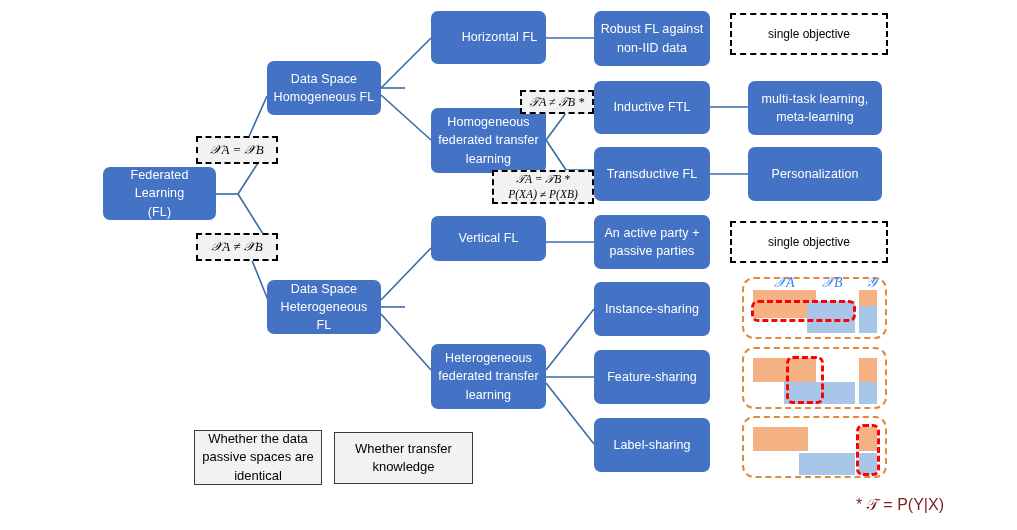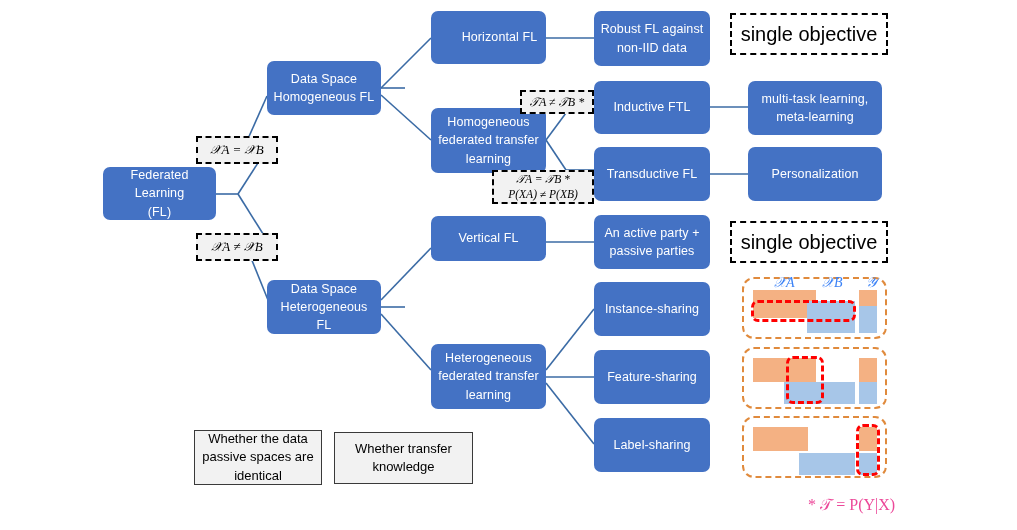--- a/index.html
+++ b/index.html
@@ -36,21 +36,21 @@
     display:flex;align-items:center;justify-content:center;
     text-align:center;
     box-sizing:border-box;
     color:#000;
     font-family:"Liberation Serif", serif;
     font-size:13px;
   }
   .dashbox.plain{
     background:#ffffff;
     font-family:"Liberation Sans", sans-serif;
-    font-size:20px;
+    font-size:12px;
   }
   .cal{font-family:"Liberation Serif", serif;font-style:italic;}
 
   
   .greybox{
     position:absolute;
     background:#f2f2f2;
     border:1.5px solid #3a3a3a;
     display:flex;align-items:center;justify-content:center;
     text-align:center;
@@ -83,24 +83,25 @@
     position:absolute;
     font-family:"Liberation Serif", serif;
     font-style:italic;
     font-size:14px;
     color:#3b82f6;
     white-space:nowrap;
   }
 
   .footnote{
     position:absolute;
-    font-family:Liberation Serif, serif;
+    font-family:Liberation Sans, sans-serif;
     font-size:16px;
-    color:#ec4899;
+    color:#7f1d1d;
     white-space:nowrap;
+    margin-left:48px;
   }
 </style>
 </head>
 <body>
 
 <div id="canvas">
 
   <svg class="lines" viewBox="0 0 1017 530">
     <g stroke="#3B6BA5" stroke-width="1.6" fill="none">
 

